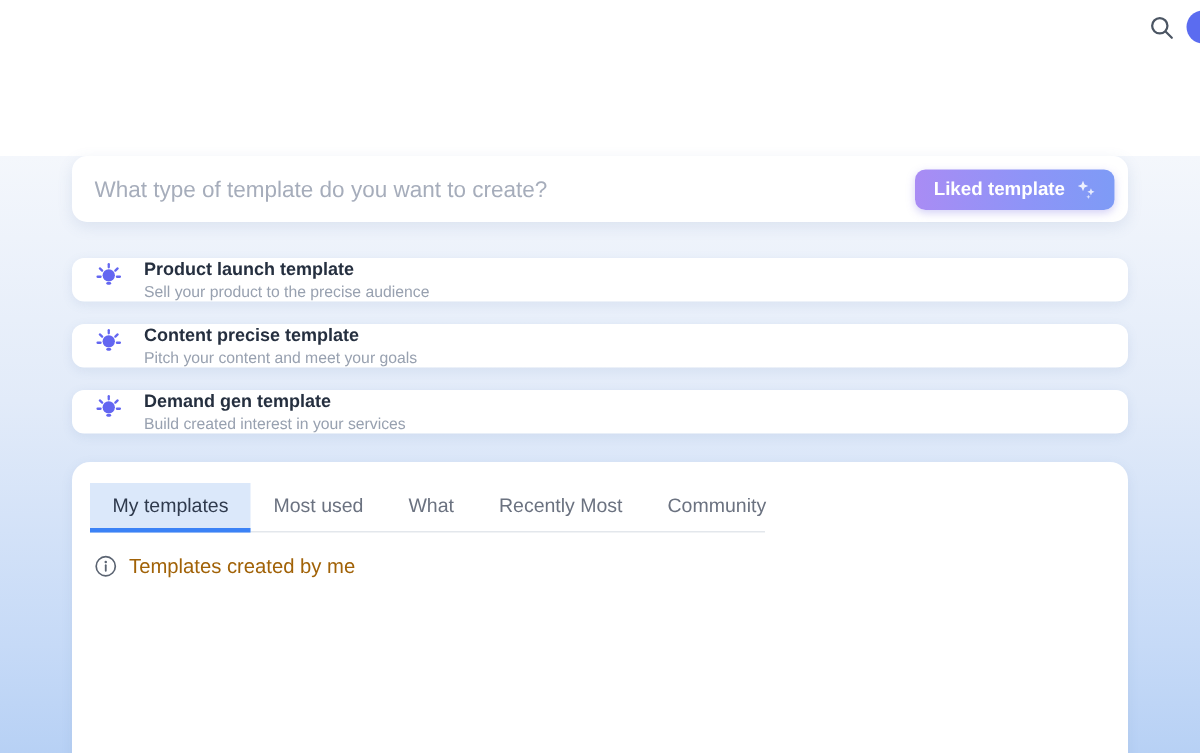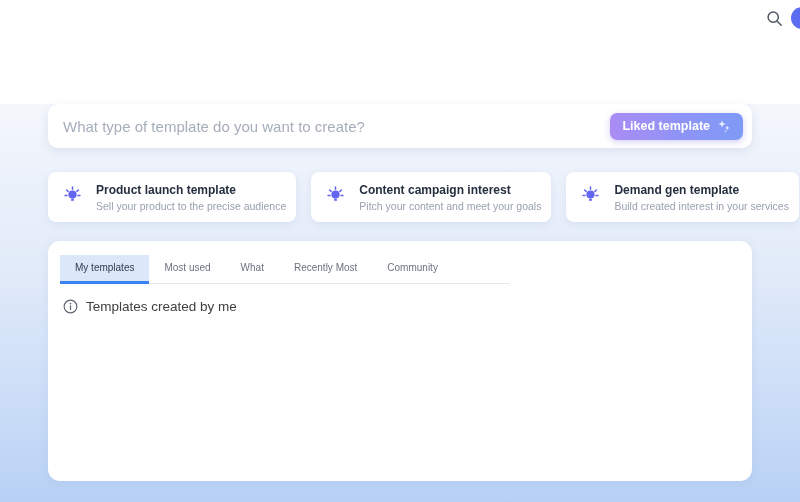--- a/index.html
+++ b/index.html
@@ -78,20 +78,21 @@
     font-weight: bold;
     cursor: pointer;
     box-shadow: 0 2px 6px rgba(130, 120, 230, 0.35);
   }
 
   
   .cards-row {
     margin-top: 24px;
     display: flex;
     gap: 15px;
+    flex-direction: column;
   }
   .suggest-card {
     flex: 1;
     height: 50px;
     background: #ffffff;
     border-radius: 8px;
     box-shadow: 0 2px 7px rgba(90, 120, 170, 0.12);
     display: flex;
     align-items: center;
     gap: 13px;
@@ -121,38 +122,38 @@
     box-shadow: 0 2px 8px rgba(90, 120, 170, 0.10);
     padding: 14px 12px 0 12px;
   }
   .tabs {
     display: flex;
     width: 450px;
     border-bottom: 1px solid #e3e7ec;
   }
   .tab {
     padding: 7px 15px 8px 15px;
-    font-size: 10px;
+    font-size: 13px;
     color: #6b7280;
     cursor: pointer;
     white-space: nowrap;
     border-bottom: 3px solid transparent;
     margin-bottom: -1px;
   }
   .tab.active {
     background: #dbe8fa;
     color: #2f3a4d;
     border-bottom: 3px solid #3b82f6;
   }
   .empty-row {
     display: flex;
     align-items: center;
     gap: 8px;
     margin: 15px 0 0 3px;
-    color: #404040;
+    color: #a16207;
     font-size: 13.5px;
   }
 </style>
 </head>
 <body>
 
 <header class="topbar">
   <button class="search-btn" aria-label="Search">
     <svg width="17" height="17" viewBox="0 0 17 17" fill="none">
       <circle cx="7.2" cy="7.2" r="5.1" stroke="#4b5563" stroke-width="1.5"></circle>
@@ -204,21 +205,21 @@
           <circle cx="11" cy="10" r="4.3" fill="#6366f1"></circle>
           <rect x="9.3" y="14.6" width="3.4" height="2" rx="1" fill="#6366f1"></rect>
           <line x1="11" y1="2.2" x2="11" y2="4.4" stroke="#6366f1" stroke-width="1.6" stroke-linecap="round"></line>
           <line x1="4.8" y1="5.2" x2="6.4" y2="6.7" stroke="#6366f1" stroke-width="1.6" stroke-linecap="round"></line>
           <line x1="17.2" y1="5.2" x2="15.6" y2="6.7" stroke="#6366f1" stroke-width="1.6" stroke-linecap="round"></line>
           <line x1="3.2" y1="11" x2="5.3" y2="11" stroke="#6366f1" stroke-width="1.6" stroke-linecap="round"></line>
           <line x1="18.8" y1="11" x2="16.7" y2="11" stroke="#6366f1" stroke-width="1.6" stroke-linecap="round"></line>
         </svg>
       </span>
       <span class="card-text">
-        <span class="card-title">Content campaign interest</span>
+        <span class="card-title">Content precise template</span>
         <span class="card-sub">Pitch your content and meet your goals</span>
       </span>
     </div>
 
     <div class="suggest-card">
       <span class="bulb">
         <svg width="21" height="21" viewBox="0 0 22 22" fill="none">
           <circle cx="11" cy="10" r="4.3" fill="#6366f1"></circle>
           <rect x="9.3" y="14.6" width="3.4" height="2" rx="1" fill="#6366f1"></rect>
           <line x1="11" y1="2.2" x2="11" y2="4.4" stroke="#6366f1" stroke-width="1.6" stroke-linecap="round"></line>

